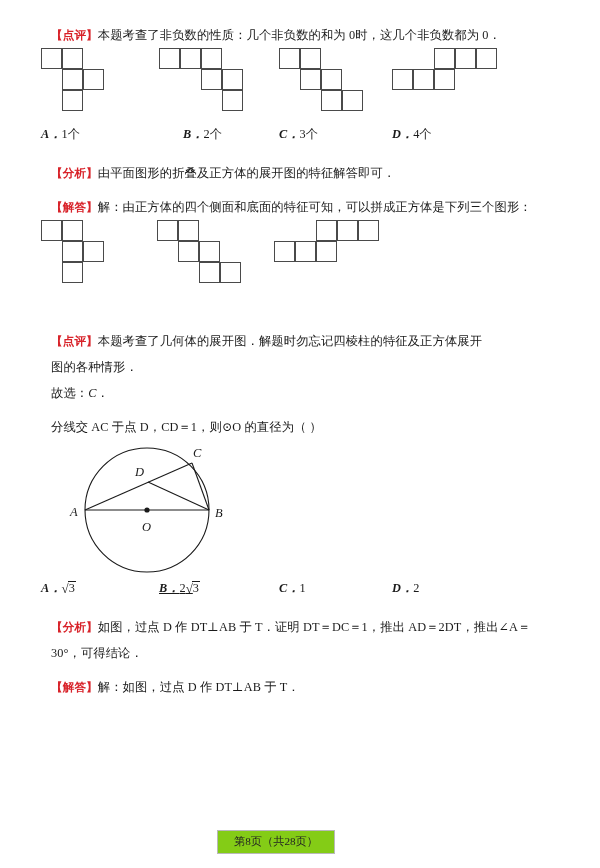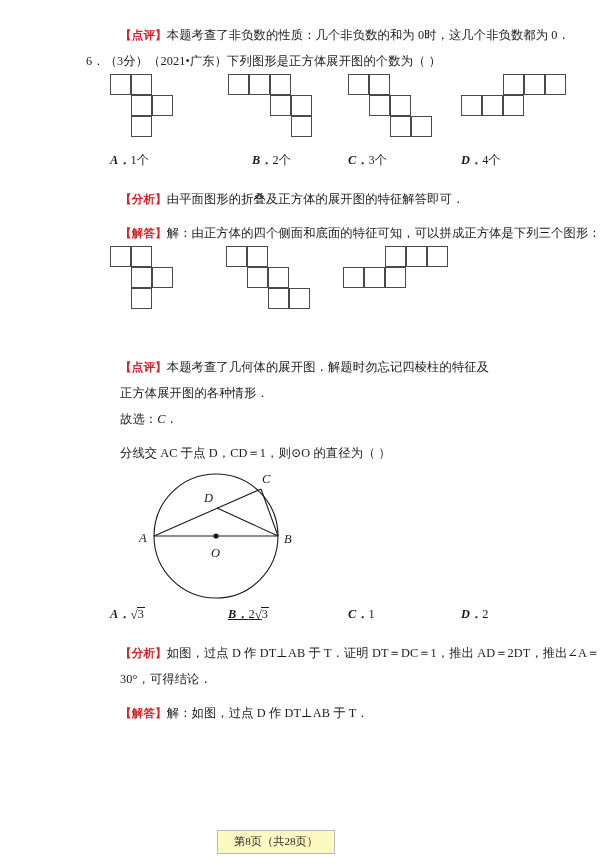--- a/index.html
+++ b/index.html
@@ -13,21 +13,21 @@
     position: relative;
     font-family: "Liberation Serif", "DejaVu Serif", serif;
     color: #1a1a1a;
     overflow: hidden;
   }
   .page {
     position: relative;
     width: 552px;
     height: 868px;
     box-sizing: border-box;
-    padding: 22px 58px 0 98px;
+    padding: 22px 58px 0 29px;
   }
   .line {
     font-size: 12.3px;
     line-height: 26px;
     letter-spacing: 0.1px;
     white-space: nowrap;
   }
   .line.wrap {
     white-space: normal;
   }
@@ -122,37 +122,34 @@
     right: 0;
     bottom: 14px;
     text-align: center;
   }
   .footer-box {
     display: inline-block;
     border: 1px solid #b9b9b9;
     padding: 3px 16px 4px 16px;
     font-size: 11.2px;
     color: #222;
-    background: #fef9c3;
+    background: #84cc16;
   }
   .gap-sm { height: 8px; }
   .gap-lg { height: 26px; }
 </style>
 </head>
 <body>
 
 <div class="page">
 
   <div class="line indent">
     <span class="tag">【点评】</span><span>本题考查了非负数的性质：几个非负数的和为 0时，这几个非负数都为 0．</span>
   </div>
 
-  <div class="line">
-    <span class="qnum">6．</span><span>（3分）</span><span>（2021•广东）</span><span>下列图形是正方体展开图的个数为（      ）</span>
-  </div>
 
   <div class="fig-row">
     <div class="net" id="net-q-0" style="left:12px;">
         <div class="cell" style="left: 0px; top: 0px;"></div>
         <div class="cell" style="left: 21px; top: 0px;"></div>
         <div class="cell" style="left: 21px; top: 21px;"></div>
         <div class="cell" style="left: 42px; top: 21px;"></div>
         <div class="cell" style="left: 21px; top: 42px;"></div>
       </div>
     <div class="net" id="net-q-1" style="left:130px;">

